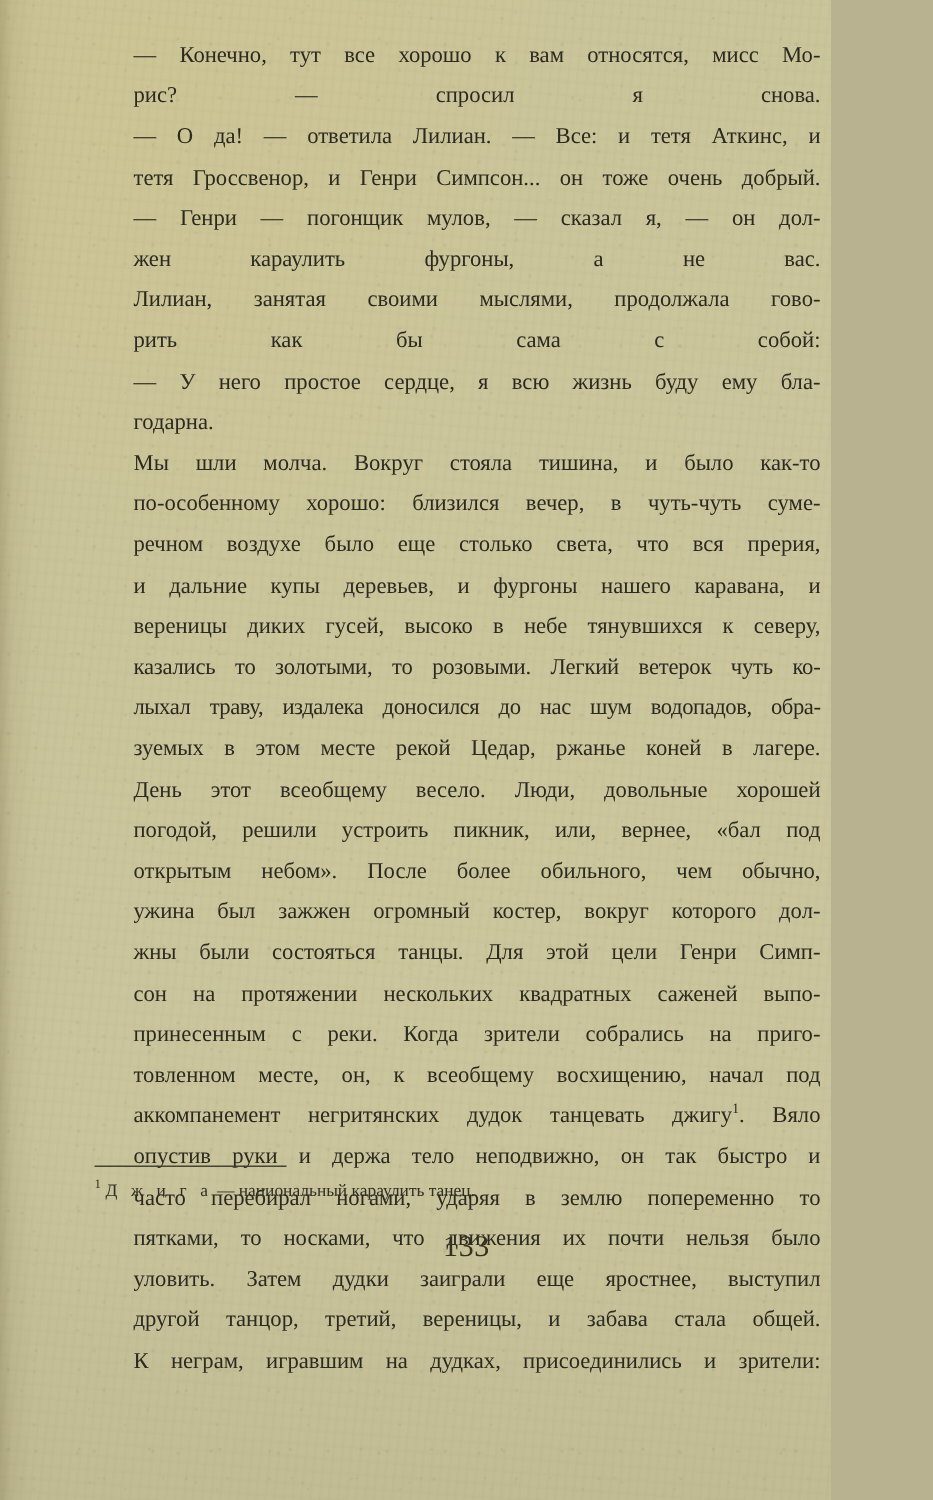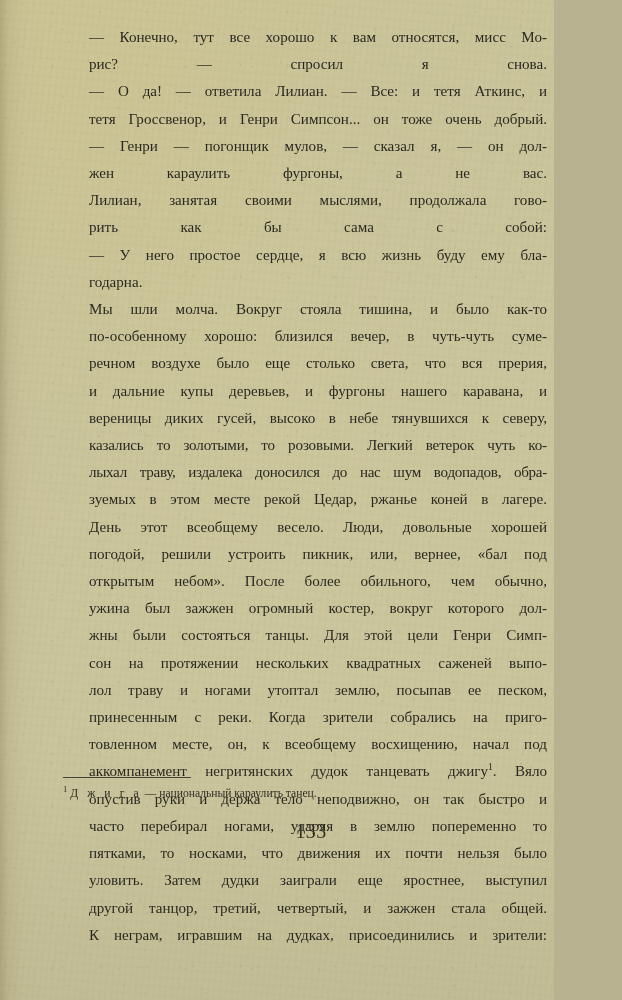--- a/index.html
+++ b/index.html
@@ -203,29 +203,28 @@
       <span class="ln" style="word-spacing:0.6px">зуемых в этом месте рекой Цедар, ржанье коней в лагере.</span>
     </p>
 
     <p class="para full-justify">
       <span class="ln" style="word-spacing:0.8px">День этот всеобщему весело. Люди, довольные хорошей</span>
       <span class="ln" style="word-spacing:2.2px">погодой, решили устроить пикник, или, вернее, «бал под</span>
       <span class="ln" style="word-spacing:3px">открытым небом». После более обильного, чем обычно,</span>
       <span class="ln" style="word-spacing:1.4px">ужина был зажжен огромный костер, вокруг которого дол-</span>
       <span class="ln" style="word-spacing:1.6px">жны были состояться танцы. Для этой цели Генри Симп-</span>
       <span class="ln" style="word-spacing:1.6px">сон на протяжении нескольких квадратных саженей выпо-</span>
-      <span class="ln" style="word-spacing:2.6px">лол траву и ногами утоптал землю, посыпав ее песком,</span>
       <span class="ln" style="word-spacing:2.6px">принесенным с реки. Когда зрители собрались на приго-</span>
       <span class="ln" style="word-spacing:2.4px">товленном месте, он, к всеобщему восхищению, начал под</span>
       <span class="ln" style="word-spacing:1.4px"><span>аккомпанемент негритянских дудок танцевать джигу</span><span class="sup">1</span><span>. Вяло</span></span>
       <span class="ln" style="word-spacing:2.2px">опустив руки и держа тело неподвижно, он так быстро и</span>
       <span class="ln" style="word-spacing:2.4px">часто перебирал ногами, ударяя в землю попеременно то</span>
       <span class="ln" style="word-spacing:2.2px">пятками, то носками, что движения их почти нельзя было</span>
       <span class="ln" style="word-spacing:2.8px">уловить. Затем дудки заиграли еще яростнее, выступил</span>
-      <span class="ln" style="word-spacing:1.8px">другой танцор, третий, четвертый, и зажжен стала общей.</span>
+      <span class="ln" style="word-spacing:1.8px">другой танцор, третий, вереницы, и забава стала общей.</span>
       <span class="ln" style="word-spacing:1.2px">К неграм, игравшим на дудках, присоединились и зрители:</span>
     </p>
 
   </div>
 
   <div id="footnote-rule"></div>
 
   <div id="footnote" class="inky">
     <span class="fn-marker">1</span><span class="spaced">Д ж и г а</span><span> — </span><span>национальный  караулить  танец.</span>
   </div>

